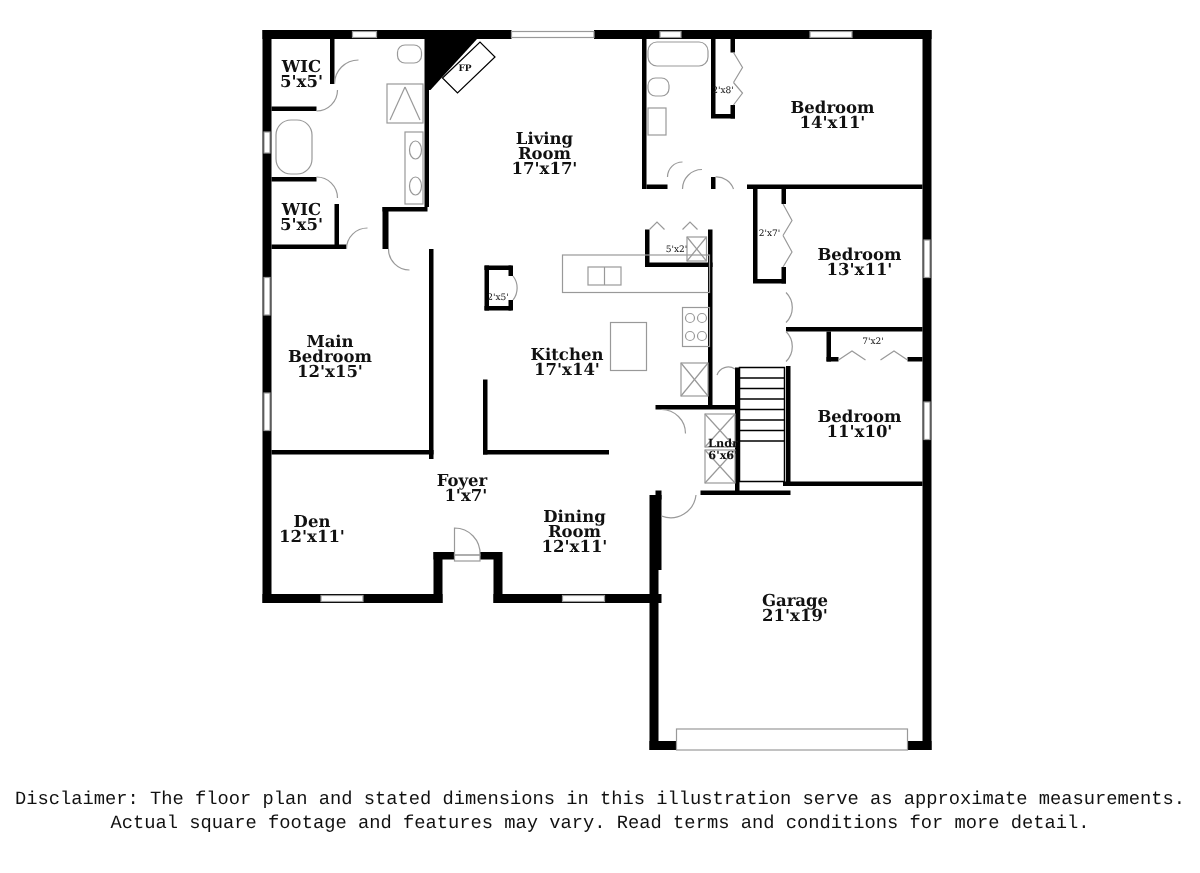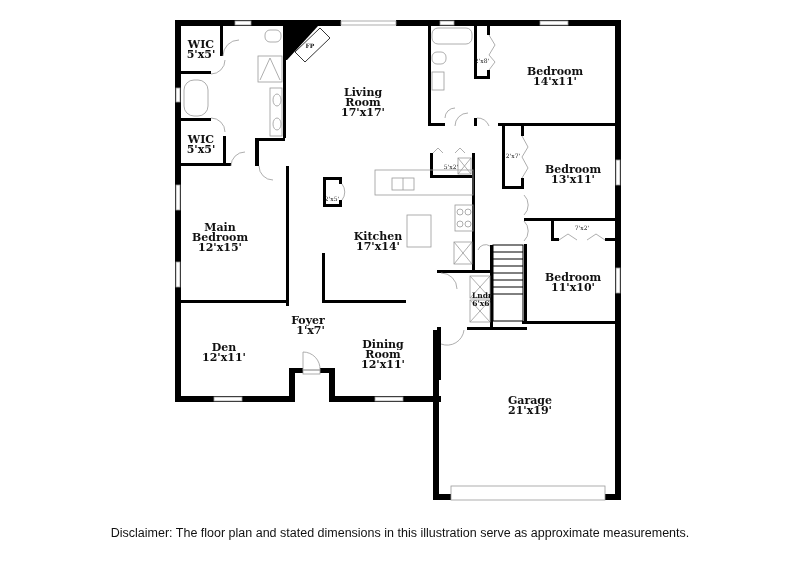--- a/index.html
+++ b/index.html
@@ -5,21 +5,21 @@
   html, body { margin: 0; padding: 0; background: #ffffff; }
   body { width: 800px; height: 582px; position: relative; overflow: hidden; font-family: "DejaVu Serif", serif; }
   #plan { position: absolute; left: 0; top: 0; width: 800px; height: 582px; }
   .wall { fill: #000; }
   .thin { stroke: #000; stroke-width: 1; fill: none; }
   .grey { stroke: #999; stroke-width: 0.8; fill: none; }
   .win { fill: #fff; stroke: #999; stroke-width: 0.8; }
   .label { position: absolute; text-align: center; font-family: "DejaVu Serif", serif; font-weight: bold; color: #111; line-height: 10px; font-size: 11px; transform: translateX(-50%); white-space: nowrap; }
   .label .dim { display: block; }
   .small { position: absolute; font-family: "DejaVu Serif", serif; font-size: 6px; color: #111; transform: translateX(-50%); white-space: nowrap; }
-  .disclaimer { position: absolute; left: 0; top: 525px; width: 800px; text-align: center; font-family: Liberation Sans, sans-serif; font-size: 12.5px; line-height: 16px; color: #111; }
+  .disclaimer { position: absolute; left: 0; top: 525px; width: 800px; text-align: center; font-family: Liberation Mono, monospace; font-size: 12.5px; line-height: 16px; color: #111; }
 </style>
 </head>
 <body>
 
 <svg id="plan" viewBox="0 0 800 582" xmlns="http://www.w3.org/2000/svg">
 
   <g>
     <rect class="wall" x="175" y="20" width="6" height="382"></rect>
     <rect class="wall" x="175" y="20" width="166" height="6"></rect>
     <rect class="wall" x="396" y="20" width="225" height="6"></rect>
@@ -224,21 +224,21 @@
   <span class="dim">12'x15'</span>
 </div>
 <div class="label" style="left:378px; top:232px;">
   <span class="dim">Kitchen</span>
   <span class="dim">17'x14'</span>
 </div>
 <div class="label" style="left:458px; top:292px; font-size:7.5px; line-height:8px;margin-left:24px;">
   <span class="dim">Lndr</span>
   <span class="dim">6'x6'</span>
 </div>
-<div class="label" style="left:224px; top:343px;">
+<div class="label" style="left:208px; top:343px;">
   <span class="dim">Den</span>
   <span class="dim">12'x11'</span>
 </div>
 <div class="label" style="left:308px; top:316px;text-align:right;">
   <span class="dim">Foyer</span>
   <span class="dim">1'x7'</span>
 </div>
 <div class="label" style="left:383px; top:340px;">
   <span class="dim">Dining</span>
   <span class="dim">Room</span>
@@ -250,13 +250,14 @@
 </div>
 
 <div class="small" style="left:482px; top:57px;">2'x8'</div>
 <div class="small" style="left:513px; top:152px;">2'x7'</div>
 <div class="small" style="left:582px; top:224px;">7'x2'</div>
 <div class="small" style="left:451px; top:163px;">5'x2'</div>
 <div class="small" style="left:332px; top:195px;">2'x5'</div>
 
 <div class="disclaimer">
   <div>Disclaimer: The floor plan and stated dimensions in this illustration serve as approximate measurements.</div>
+  <div>Actual square footage and features may vary. Read terms and conditions for more detail.</div>
 </div>
 
 </body></html>

